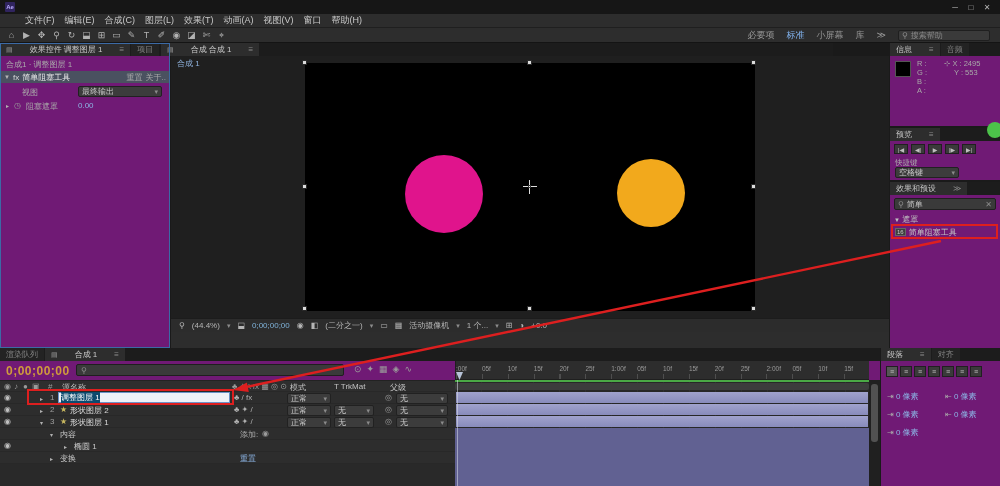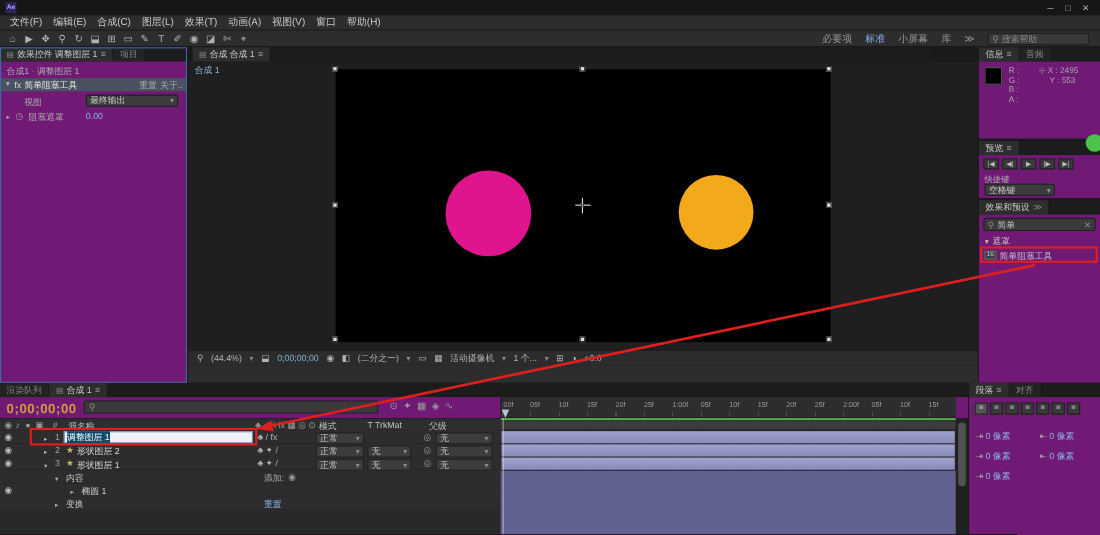--- a/index.html
+++ b/index.html
@@ -4,30 +4,30 @@
 <style>
   *{box-sizing:border-box;margin:0;padding:0}
   body{margin:0;background:#111}
   #app{position:relative;width:1000px;height:486px;overflow:hidden;background:#1a1a1a;
        font-family:"Liberation Sans",sans-serif;font-size:9px;color:#c3c3c3}
   .abs{position:absolute}
   .titlebar{left:0;top:0;width:1000px;height:14px;background:#161616;display:flex;align-items:center;gap:5px;padding:0 5px;color:#c9c9c9}
   .appicon{width:10px;height:10px;background:#30245f;color:#b9aaff;font-size:6px;font-weight:bold;display:flex;align-items:center;justify-content:center;border-radius:1px}
   .wctrls{margin-left:auto;display:flex}
   .wbtn{width:16px;text-align:center;color:#b5b5b5;font-size:8px}
-  .menubar{left:0;top:14px;width:1000px;height:13px;background:#2d2d2d;display:flex;align-items:center;padding:0 4px;color:#c9c9c9}
+  .menubar{left:0;top:14px;width:1000px;height:13px;background:#2d2d2d;display:flex;align-items:center;padding:0 20px;color:#c9c9c9}
   .menubar>span{padding:0 5px}
   .toolbar{left:0;top:27px;width:1000px;height:16px;background:#2d2d2d;border-top:1px solid #1f1f1f;border-bottom:1px solid #141414;display:flex;align-items:center;padding:0 4px}
   .tool{width:15px;text-align:center;color:#b2b2b2}
   .wsgroup{margin-left:auto;display:flex;align-items:center}
   .ws{padding:0 6px;color:#989898}
   .ws.active{color:#82b4f0}
   .helpsearch{display:flex;align-items:center;gap:3px;width:92px;height:11px;background:#3a3a3a;border:1px solid #1f1f1f;border-radius:2px;margin:0 6px;padding:0 3px;color:#8a8a8a;font-size:8px}
   .tabstrip{display:flex;align-items:flex-end;background:#1c1c1c;font-size:8px;height:13px}
-  .tab{height:13px;display:flex;align-items:center;gap:3px;padding:0 6px;background:#2d2d2d;color:#cacaca;margin-right:1px;white-space:nowrap}
+  .tab{height:13px;display:flex;align-items:center;gap:17px;padding:0 6px;background:#2d2d2d;color:#cacaca;margin-right:1px;white-space:nowrap}
   .tab.dim{background:#232323;color:#858585}
   .picon{color:#8c8c8c;font-size:7px}
   .menuicon{color:#8c8c8c;font-size:8px}
   .panel{background:#701a75}
   .dd{display:inline-flex;align-items:center;justify-content:space-between;gap:2px;background:#3c3c3c;border:1px solid #212121;border-radius:2px;height:11px;padding:0 3px;font-size:8px;color:#c9c9c9;white-space:nowrap}
   .val{color:#8cb4e4}
   .lbl{color:#aaaaaa}
   .hdl{position:absolute;width:5px;height:5px;background:#dcdcdc;border:1px solid #2a2a2a}
   .circle{position:absolute;border-radius:50%}
   .tlrow{position:absolute;width:455px;height:12px;border-bottom:1px solid #282828;font-size:8px;background:#2d2d2d}
@@ -122,21 +122,21 @@
     </div>
     <div class="abs" style="left:0;top:44px;width:170px;height:12px;font-size:8px">
       <span class="abs" style="left:6px;top:2px;font-size:6px;color:#b0b0b0">▸</span>
       <span class="abs" style="left:14px;top:1px;color:#9a9a9a">◷</span>
       <span class="abs lbl" style="left:26px;top:1px">阻塞遮罩</span>
       <span class="abs val" style="left:78px;top:1px">0.00</span>
     </div>
   </div>
   <div class="abs" style="left:0;top:43px;width:170px;height:305px;border:1px solid #3c6aa5;pointer-events:none;z-index:21"></div>
 
-  <div class="tabstrip abs" style="left:175px;top:43px;width:672px">
+  <div class="tabstrip abs" style="left:161px;top:43px;width:672px">
     <div class="tab">
       <span class="picon">▤</span>
       <span>合成 合成 1</span>
       <span class="menuicon">≡</span>
     </div>
   </div>
   <div class="panel abs" style="left:171px;top:56px;width:718px;height:262px;background:#1f1f1f">
     <div class="abs" style="left:6px;top:2px;color:#8fb2dd;font-size:8px">合成 1</div>
     <div class="abs" style="left:134px;top:7px;width:450px;height:248px;background:#000">
       <div class="circle" style="left:100px;top:92px;width:78px;height:78px;background:#e0148c"></div>

